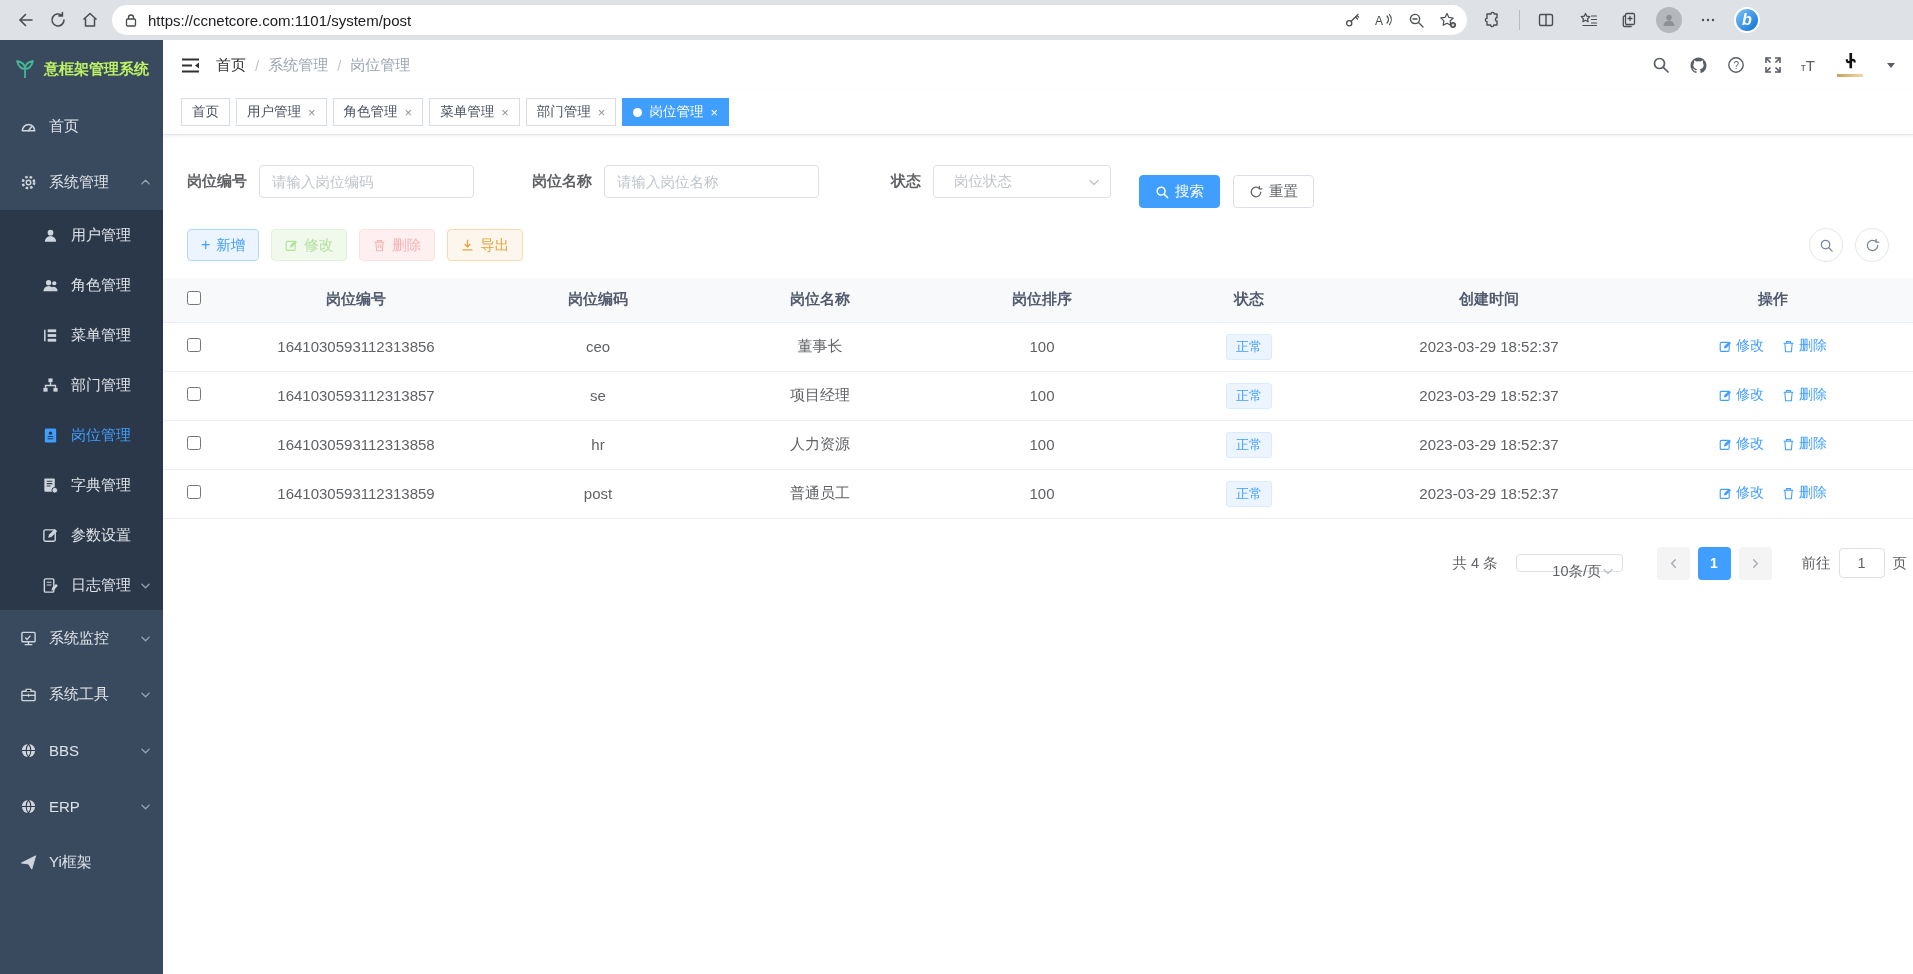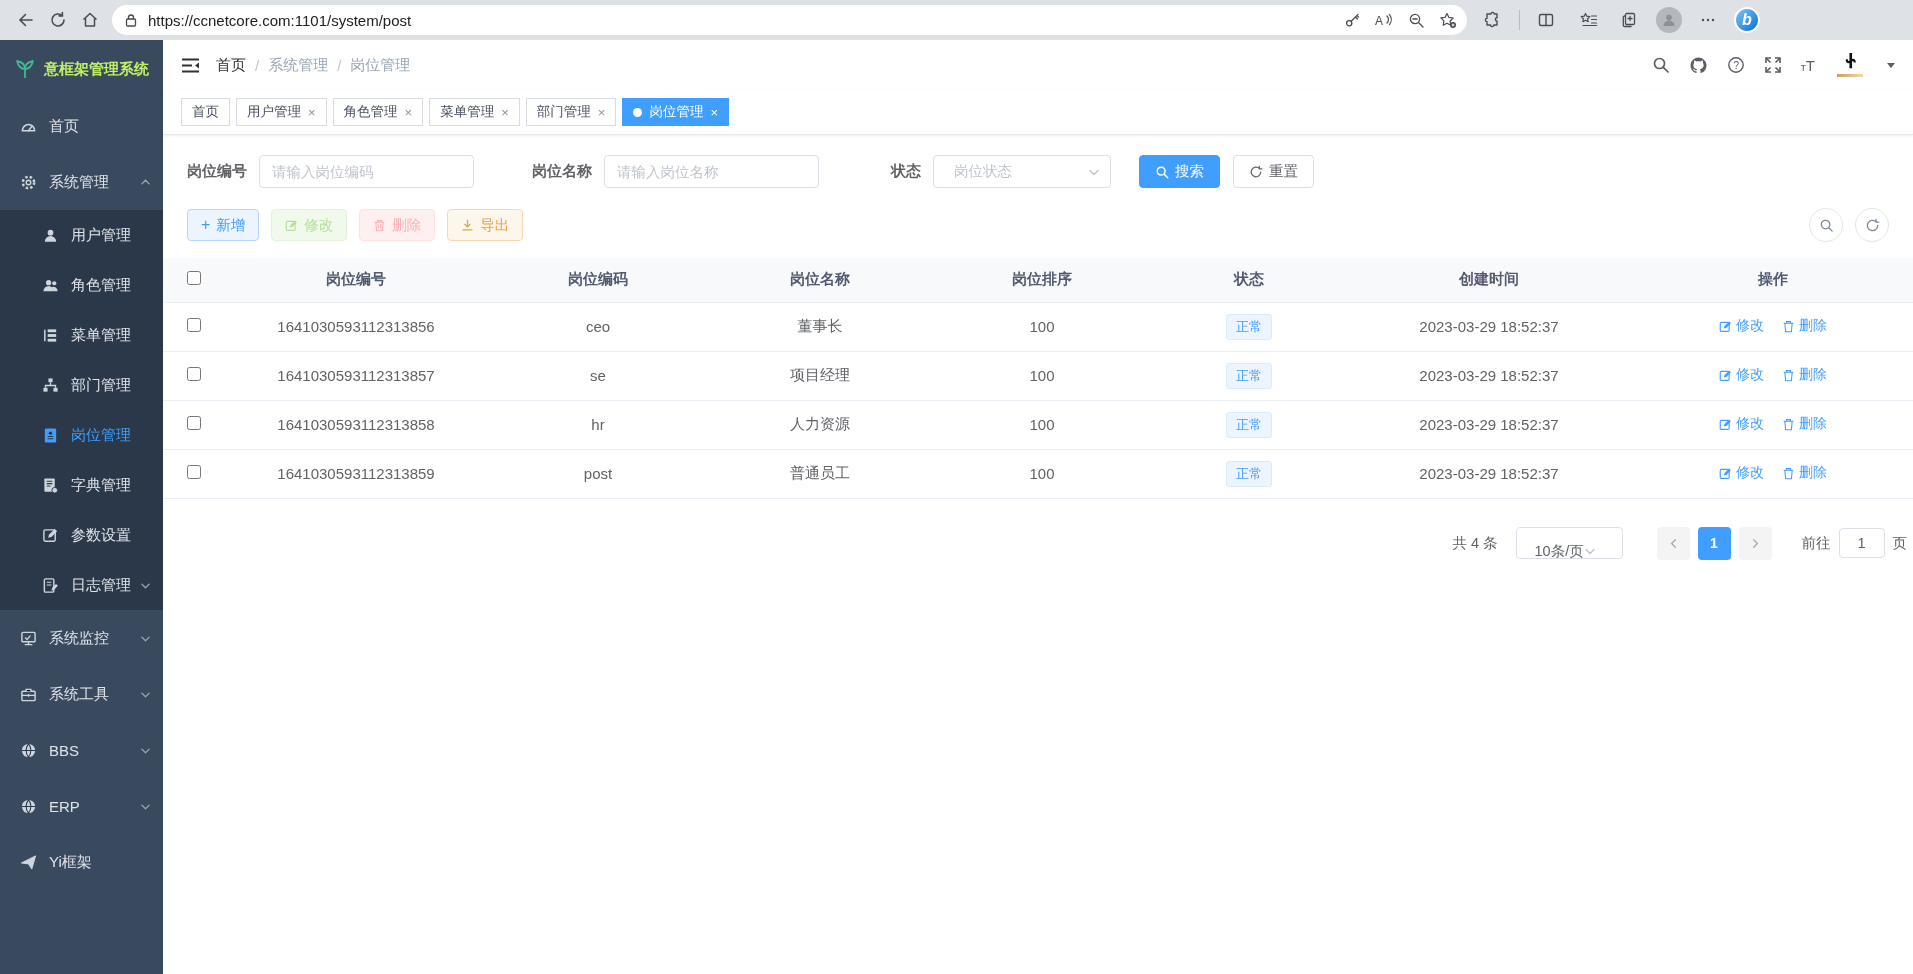--- a/index.html
+++ b/index.html
@@ -52,21 +52,21 @@
   .tag.active .tag-close { color:#fff; }
   .tag-dot { width:9px; height:9px; border-radius:50%; background:#fff; }
 
   
   .filters { display:flex; align-items:center; padding:20px 20px 0 24px; }
   .f-label { font-size:15px; font-weight:bold; color:#606266; margin-right:12px; white-space:nowrap; }
   .f-input { width:215px; height:33px; border:1px solid #dcdfe6; border-radius:4px; padding:0 12px; font-size:14.5px; color:#606266; outline:none; font-family:inherit; }
   .f-input::placeholder { color:#bfc4cc; }
   .f-gap { width:58px; }
   .f-select { width:178px; height:33px; border:1px solid #dcdfe6; border-radius:4px; display:flex; align-items:center; justify-content:space-between; padding:0 10px 0 20px; color:#bfc4cc; font-size:14.5px; cursor:pointer; }
-  .btn { height:33px; border-radius:4px; border:1px solid #dcdfe6; background:#fff; display:inline-flex; align-items:center; gap:6px; padding:0 15px; font-size:14.5px; color:#606266; cursor:pointer; font-family:inherit; }
+  .btn { height:33px; border-radius:4px; border:1px solid #dcdfe6; background:#fff; display:inline-flex; align-items:center; gap:6px; padding:0 15px; font-size:14.5px; color:#606266; cursor:pointer; font-family:inherit;margin-top:20px; }
   .btn-primary { background:#409eff; border-color:#409eff; color:#fff; }
   .filters .btn-primary { margin-left:28px; }
   .filters .btn-reset { margin-left:13px; }
 
   
   .toolbar { display:flex; align-items:center; padding:20px 24px 0 24px; }
   .tbtn { height:32px; border-radius:4px; display:inline-flex; align-items:center; gap:6px; padding:0 13px; font-size:14.5px; margin-right:12px; cursor:pointer; border:1px solid; font-family:inherit; background:#fff; }
   .tbtn-add    { background:#ecf5ff; border-color:#b3d8ff; color:#409eff; }
   .tbtn-edit   { background:#f0f9eb; border-color:#e1f3d8; color:#b3e19d; cursor:not-allowed; }
   .tbtn-del    { background:#fef0f0; border-color:#fde2e2; color:#f7b1b1; cursor:not-allowed; }
@@ -80,21 +80,21 @@
   .grid td { height:49px; text-align:center; font-size:15px; color:#606266; border-bottom:1px solid #ebeef5; }
   .grid tr.data-row td { border-top:1px solid #ebeef5; }
   .grid input[type=checkbox] { width:14px; height:14px; accent-color:#409eff; }
   .status-badge { display:inline-block; background:#ecf5ff; border:1px solid #d9ecff; color:#409eff; border-radius:3px; padding:3px 9px; font-size:13px; }
   .op-link { color:#409eff; font-size:14px; display:inline-flex; align-items:center; gap:4px; cursor:pointer; }
   .op-link + .op-link { margin-left:14px; }
 
   
   .pager { display:flex; align-items:center; justify-content:flex-end; gap:8px; padding:28px 6px 0 0; font-size:14.5px; color:#606266; }
   .pg-total { margin-right:10px; }
-  .pg-size { width:107px; height:32px; border:1px solid #dcdfe6; border-radius:4px; display:flex; align-items:center; justify-content:flex-start; padding:16px 8px 0 18px; cursor:pointer; color:#606266; }
+  .pg-size { width:107px; height:18px; border:1px solid #dcdfe6; border-radius:4px; display:flex; align-items:center; justify-content:flex-end; padding:16px 8px 0 18px; cursor:pointer; color:#606266; }
   .pg-btn { width:33px; height:33px; background:#f4f4f5; border-radius:4px; display:flex; align-items:center; justify-content:center; color:#a8abb2; cursor:pointer; font-size:14px; }
   .pg-btn.current { background:#409eff; color:#fff; font-weight:bold; }
   .pg-goto-input { width:46px; height:30px; border:1px solid #dcdfe6; border-radius:4px; text-align:center; font-size:14.5px; color:#606266; outline:none; font-family:inherit; }
 </style>
 </head>
 <body>
 
 <div class="chrome">
   <div class="chrome-btn">
     <svg width="18" height="18" viewBox="0 0 18 18">

